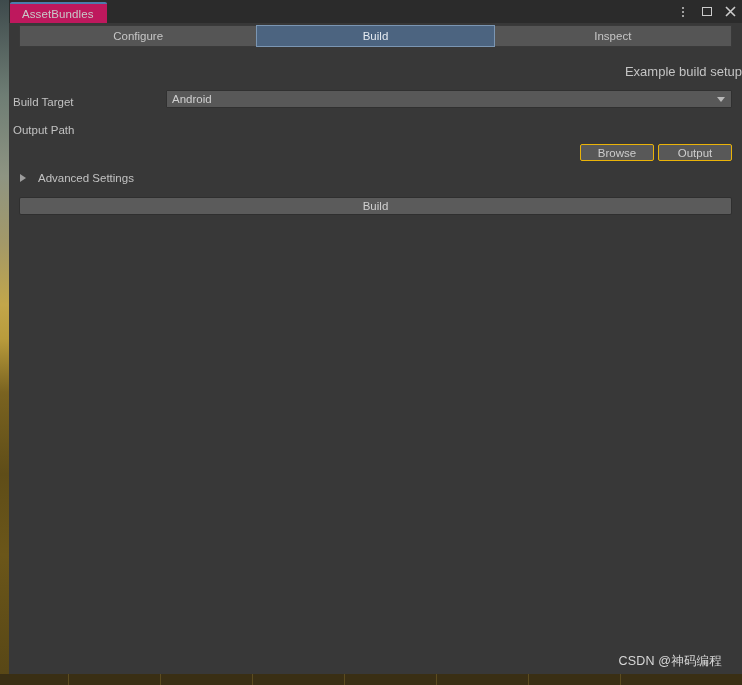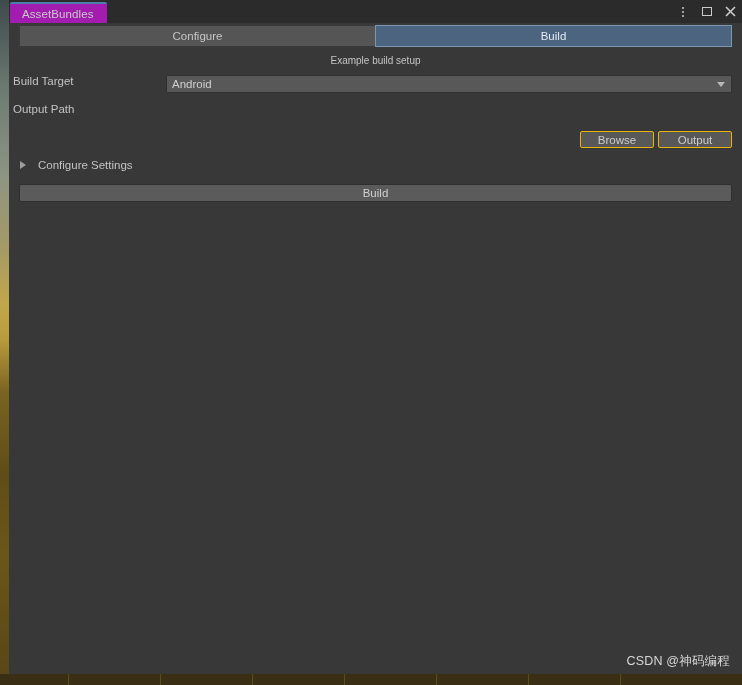--- a/index.html
+++ b/index.html
@@ -75,21 +75,21 @@
     position: relative;
     height: 23px;
     background: #2b2b2b;
   }
   #dock-tab {
     position: absolute;
     left: 1px;
     top: 2px;
     height: 21px;
     padding: 0 13px 0 12px;
-    background: #a21caf;
+    background: #be185d;
     border-top: 2px solid #4b7dad;
     box-sizing: border-box;
     display: flex;
     align-items: center;
     border-top-left-radius: 2px;
     border-top-right-radius: 2px;
   }
   #dock-tab-label {
     font-size: 11.5px;
     color: #c9c9c9;
@@ -163,30 +163,31 @@
     position: relative;
     z-index: 2;
   }
 
   
   #body-area {
     position: relative;
     padding-top: 3px;
   }
   #section-title {
-    text-align: center;
-    font-size: 10px;
+    text-align: right;
+    font-size: 13px;
     color: #c4c4c4;
     padding: 5px 0 9px 0;
     user-select: none;
+    margin-top: 9px;
   }
 
   .field-row {
     display: flex;
-    align-items: flex-start;
+    align-items: flex-end;
     height: 20px;
     margin: 0 10px 8px 2px;
   }
   .field-label {
     width: 153px;
     flex: 0 0 153px;
     font-size: 11.5px;
     color: #c2c2c2;
     padding-left: 2px;
     user-select: none;
@@ -320,21 +321,21 @@
     justify-content: center;
     font-size: 11.5px;
     color: #d0d0d0;
     box-sizing: border-box;
     user-select: none;
   }
 
   
   #watermark {
     position: absolute;
-    right: 12px;
+    right: 20px;
     bottom: 4px;
     font-size: 12.5px;
     color: #d7d7d7;
     letter-spacing: .2px;
     user-select: none;
     white-space: nowrap;
   }
 </style>
 </head>
 <body>
@@ -379,20 +380,23 @@
       </div>
     </div>
 
     <div id="mode-tabs">
       <div class="mtab">
         <span>Configure</span>
       </div>
       <div class="mtab active">
         <span>Build</span>
       </div>
+      <div class="mtab">
+        <span>Inspect</span>
+      </div>
     </div>
 
     <div id="body-area">
 
       <div id="section-title">Example build setup</div>
 
       <div class="field-row">
         <div class="field-label">Build Target</div>
         <div class="popup-field">
           <span>Android</span>
@@ -409,21 +413,21 @@
           <span>Browse</span>
         </div>
         <div class="small-btn">
           <span>Output</span>
         </div>
       </div>
 
 
       <div id="foldout-row">
         <span class="fold-arrow"></span>
-        <span id="foldout-label">Configure Settings</span>
+        <span id="foldout-label">Advanced Settings</span>
       </div>
 
       <div id="build-btn">
         <span>Build</span>
       </div>
 
     </div>
 
     <div id="watermark">CSDN @神码编程</div>
 

